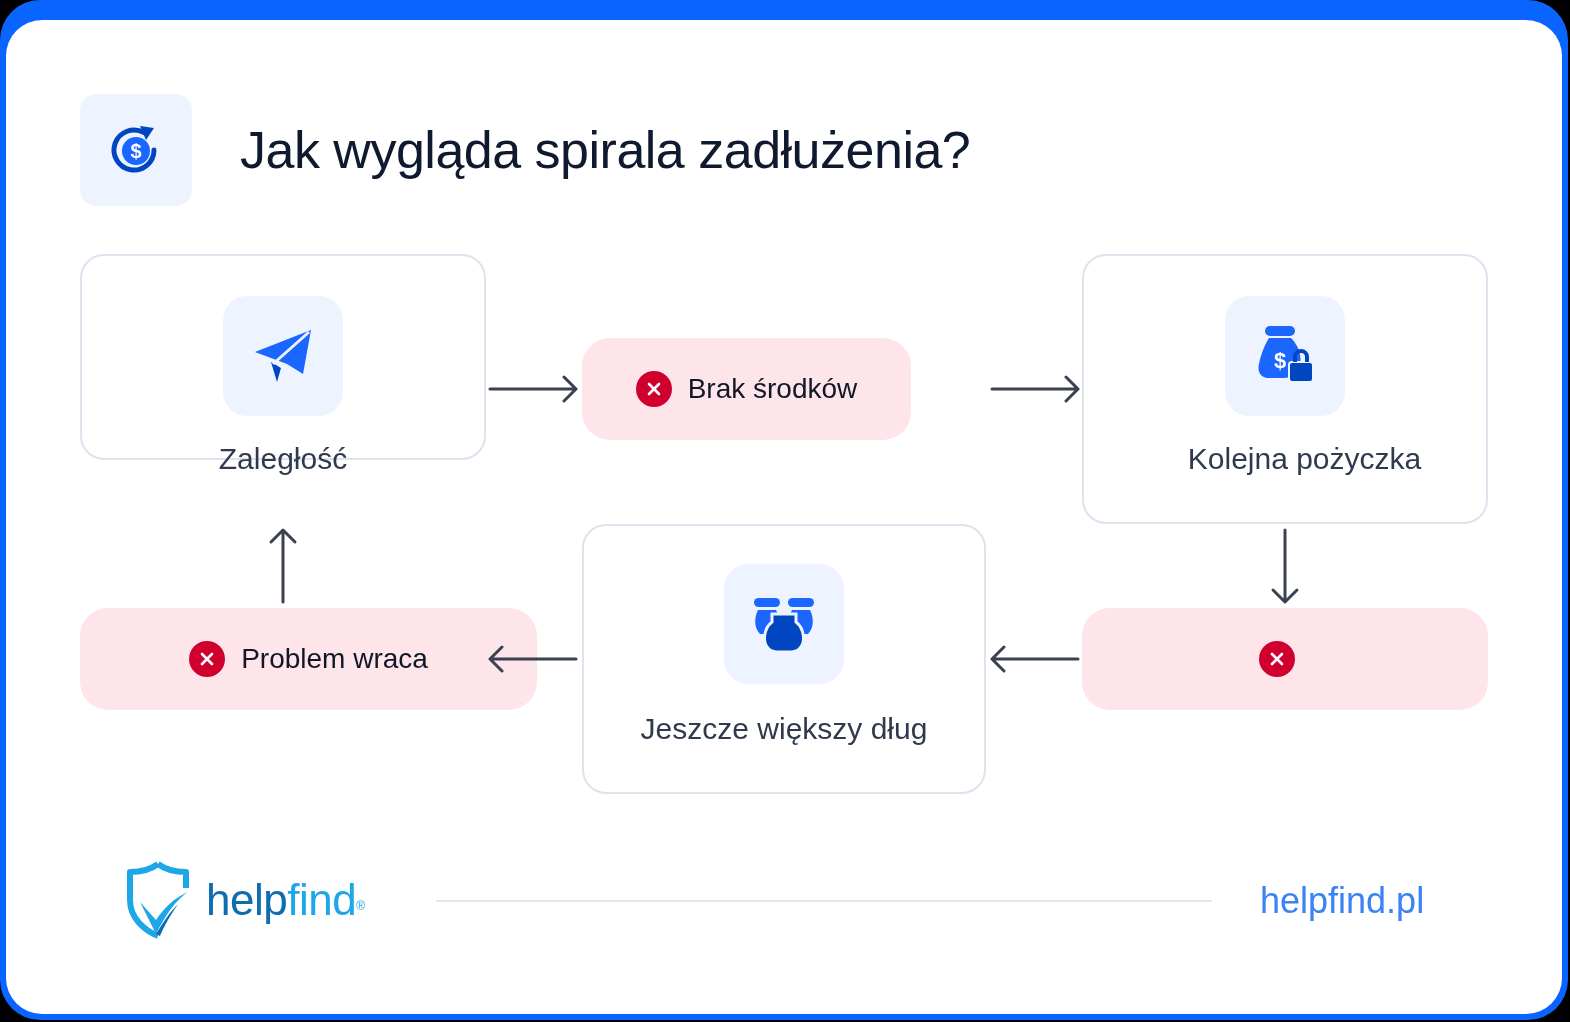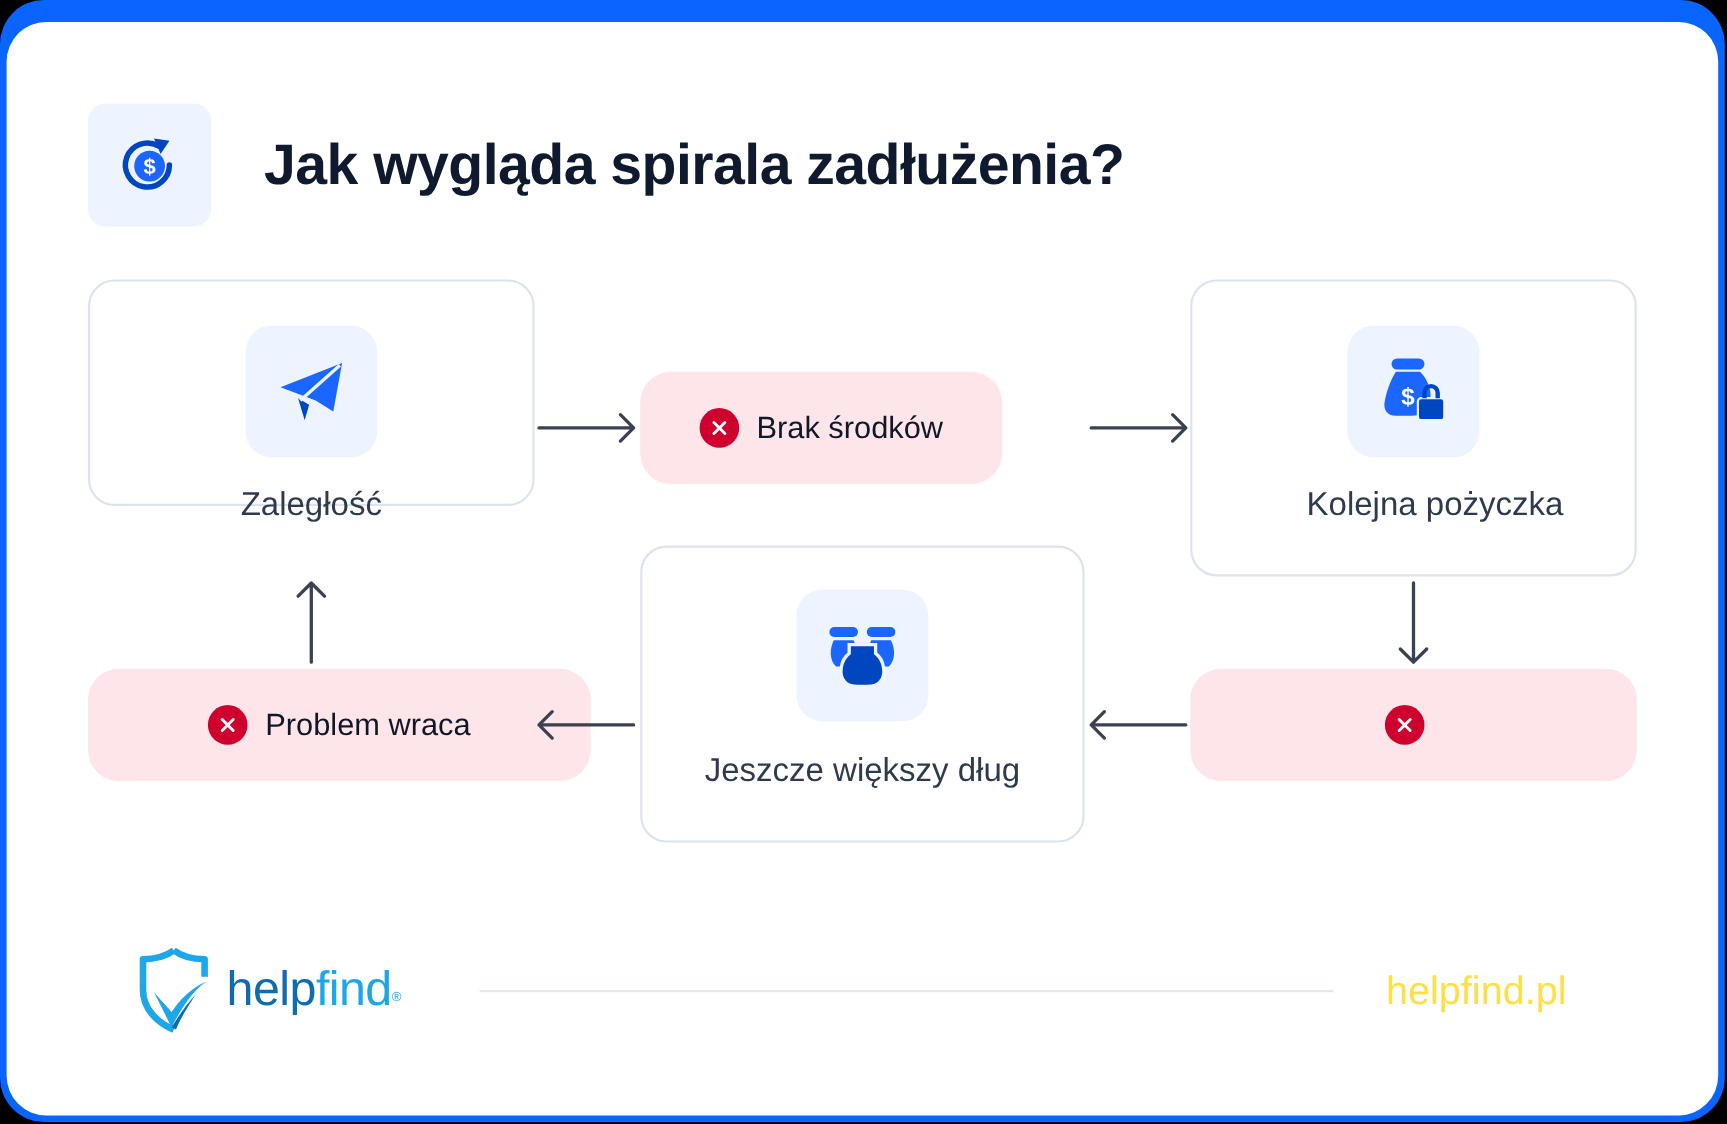--- a/index.html
+++ b/index.html
@@ -16,21 +16,21 @@
     position:absolute; left:6px; top:20px; width:1556px; height:994px;
     background:#fff; border-radius:36px;
   }
   .title-icon-box {
     position:absolute; left:80px; top:94px; width:112px; height:112px;
     background:#eef4ff; border-radius:16px;
     display:flex; align-items:center; justify-content:center;
   }
   .title {
     position:absolute; left:240px; top:118px;
-    font-size:52px; font-weight:700; color:#0f1a2e; letter-spacing:-0.5px;
+    font-size:52px; font-weight:400; color:#0f1a2e; letter-spacing:-0.5px;
     line-height:64px;
   }
   .node {
     position:absolute; background:#fff; border:2px solid #dde3ee;
     border-radius:24px; box-sizing:border-box;
   }
   .node .ibox {
     position:absolute; width:120px; height:120px; background:#eef4ff;
     border-radius:24px; display:flex; align-items:center; justify-content:center;
     left:50%; margin-left:-60px;
@@ -52,21 +52,21 @@
   .arrow { position:absolute; }
   .footer-line {
     position:absolute; left:436px; top:900px; width:776px; height:2px; background:#e3e7ef;
   }
   .logo { position:absolute; left:126px; top:860px; display:flex; align-items:center; }
   .logo-text { font-size:44px; margin-left:16px; letter-spacing:-0.5px; line-height:50px; }
   .logo-text .h { color:#0e6cb0; }
   .logo-text .f { color:#1ea7e8;text-align:center; }
   .logo-text sup { font-size:12px; color:#1ea7e8; vertical-align:top; position:relative; top:6px; }
   .site {
-    position:absolute; left:1260px; top:880px; font-size:36px; color:#fde047;
+    position:absolute; left:1260px; top:880px; font-size:36px; color:#3b82f6;
   }
 </style>
 </head>
 <body>
 
 <div class="frame"></div>
 <div class="card"></div>
 
 <div class="title-icon-box">
   <svg width="60" height="60" viewBox="0 0 60 60">
@@ -95,21 +95,21 @@
       <rect x="12" y="2" width="30" height="10" rx="5" fill="#1a66ff"></rect>
       <path d="M16 14 H38 C46 22 50 34 46 44 C44 50 40 54 30 54 H16 C8 54 4 48 6 40 C8 30 12 20 16 14 Z" fill="#1a66ff"></path>
       <text x="27" y="44" font-size="22" font-weight="700" fill="#fff" text-anchor="middle" font-family="Liberation Sans, sans-serif">$</text>
       <rect x="36" y="38" width="24" height="20" rx="3" fill="#0046c0" stroke="#eef4ff" stroke-width="2"></rect>
       <path d="M42 38 V33 A6 6 0 0 1 54 33 V38" fill="none" stroke="#0046c0" stroke-width="4"></path>
     </svg>
   </div>
   <div class="lbl" style="top:186px;padding-left:39px;">Kolejna pożyczka</div>
 </div>
 
-<div class="node" style="left:582px;top:496px;width:404px;height:270px;text-decoration:underline;">
+<div class="node" style="left:582px;top:524px;width:404px;height:270px;text-decoration:underline;">
   <div class="ibox" style="top:38px;">
     <svg width="64" height="64" viewBox="0 0 64 64">
       <rect x="2" y="6" width="26" height="9" rx="4.5" fill="#1a66ff"></rect>
       <rect x="36" y="6" width="26" height="9" rx="4.5" fill="#1a66ff"></rect>
       <path d="M6 18 H24 C28 26 28 36 22 42 H8 C2 36 2 26 6 18 Z" fill="#1a66ff"></path>
       <path d="M40 18 H58 C62 26 62 36 56 42 H42 C36 36 36 26 40 18 Z" fill="#1a66ff"></path>
       <path d="M20 22 H44 V30 C52 36 54 50 48 56 C46 59 42 60 36 60 H28 C22 60 18 59 16 56 C10 50 12 36 20 30 Z" fill="#0046c0" stroke="#eef4ff" stroke-width="3"></path>
     </svg>
   </div>
   <div class="lbl" style="top:186px;">Jeszcze większy dług</div>

